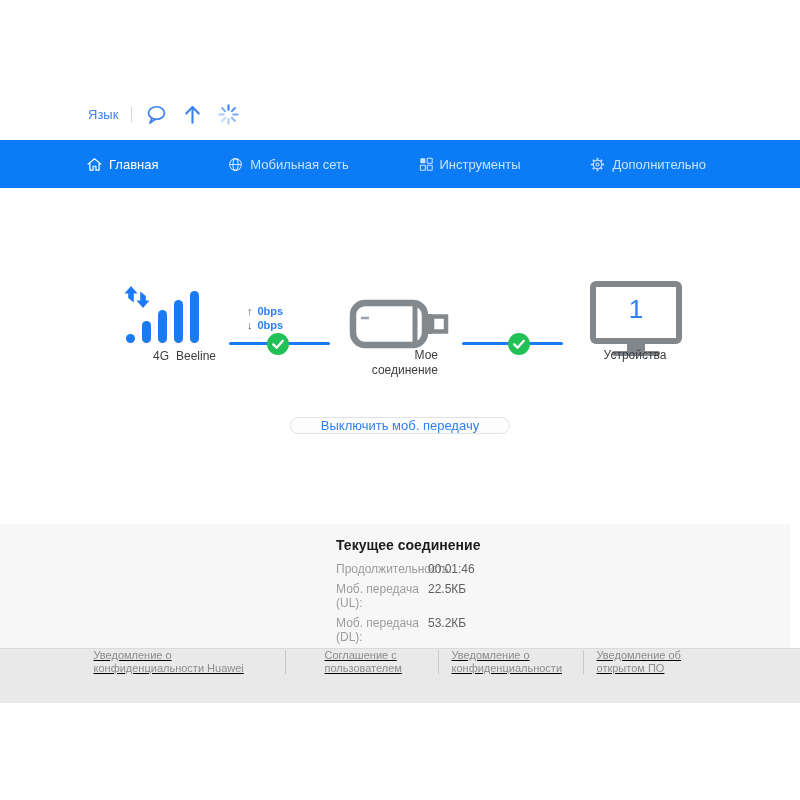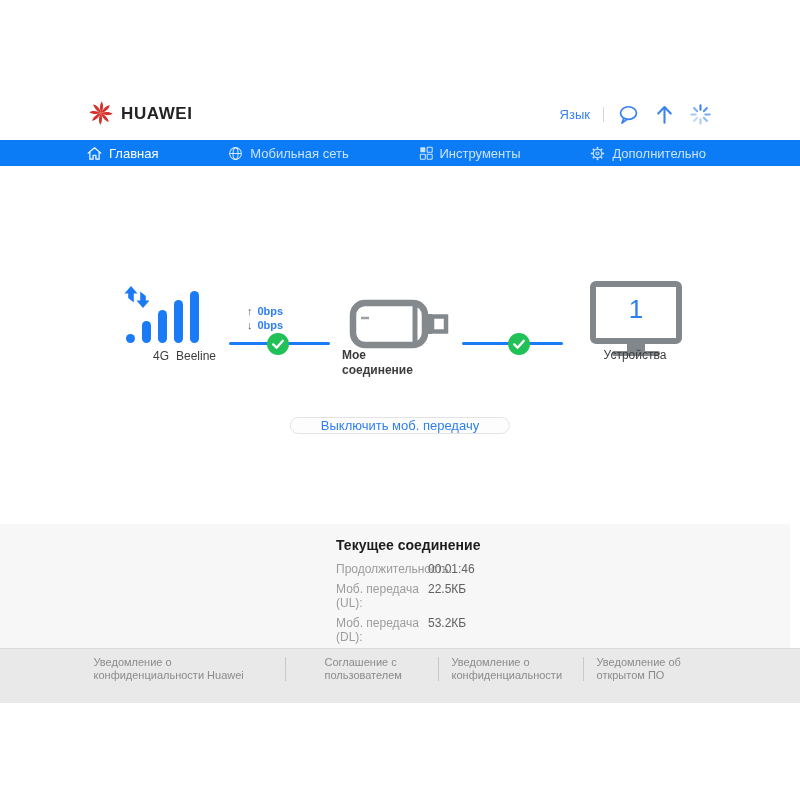--- a/index.html
+++ b/index.html
@@ -11,21 +11,21 @@
   .header { position:absolute; top:96px; left:88px; right:88px; height:36px;
     display:flex; align-items:center; justify-content:space-between; }
   .brand { display:flex; align-items:center; gap:7px; }
   .brand-text { font-size:17px; font-weight:bold; color:#232323; letter-spacing:.6px; }
   .header-controls { display:flex; align-items:center; gap:13px; }
   .lang { font-size:13px; color:#3b82f6; cursor:pointer; }
   .vdiv { width:1px; height:15px; background:#d6d6d6; }
   .hicon svg { display:block; }
 
   
-  .nav { position:absolute; top:140px; left:0; right:0; height:26px; background:#0b7cf5; }
+  .nav { position:absolute; top:140px; left:0; right:0; height:48px; background:#0b7cf5; }
   .nav-inner { height:100%; margin:0 94px 0 86px; display:flex;
     align-items:center; justify-content:space-between; }
   .nav-item { display:flex; align-items:center; gap:6px; font-size:13px;
     color:rgba(255,255,255,.78); cursor:pointer; }
   .nav-item.active { color:#ffffff; }
   .nav-item svg { display:block; }
 
   
   .abs { position:absolute; }
   .bars { left:126px; top:291px; width:78px; height:52px; display:flex;
@@ -33,22 +33,22 @@
   .bar { width:9px; background:#1b7af5; border-radius:4.5px; }
   .net-label { left:116px; top:349px; width:100px; text-align:right;
     font-size:12px; color:#3c3c3c; }
   .net-label .op { margin-left:7px; }
   .blue-line { height:3px; background:#1b7af5; border-radius:2px; top:342px; }
   .speed { left:247px; top:304px; font-size:11px; line-height:14px; }
   .speed .row { display:flex; gap:5px; align-items:center; }
   .speed .ar { color:#5c5c5c; font-size:11px; }
   .speed .val { color:#2e7ff0; font-weight:bold; }
   .check { top:333px; width:22px; height:22px; }
-  .dev-label { left:342px; top:348px; width:96px; text-align:left;
-    font-size:12px; line-height:15px; color:#3c3c3c;font-weight:bold; }
+  .dev-label { left:342px; top:348px; width:96px; text-align:right;
+    font-size:12px; line-height:15px; color:#3c3c3c; }
   .mon-label { left:587px; top:348px; width:96px; text-align:center;
     font-size:12px; color:#3c3c3c; }
   .dev-count { left:593px; top:294px; width:86px; text-align:center;
     font-size:26px; color:#2e7ff0; }
 
   
   .toggle-btn { position:absolute; top:417px; left:50%; transform:translateX(-50%);
     padding:0 30px; font-size:13px; color:#2e7ff0; background:#fdfdfd;
     border:1px solid #e3e3e3; border-radius:16px; cursor:pointer;
     font-family:"Liberation Sans", sans-serif; }
@@ -59,67 +59,34 @@
   .conn-inner { margin-left:336px; padding-top:13px; }
   .conn-title { font-size:14px; font-weight:bold; color:#1c1c1c; margin-bottom:9px; }
   .conn-row { display:flex; font-size:12px; margin-bottom:6px; }
   .conn-label { width:92px; color:#9c9c9c; }
   .conn-value { color:#606060; }
 
   
   .footer { position:absolute; top:648px; left:0; right:0; height:55px;
     background:#e9e9e9; border-top:1px solid #dadada; }
   .flinks { display:flex; justify-content:center; align-items:flex-start;
-    padding-top:7px; }
+    padding-top:0;text-decoration:underline; }
   .flink { font-size:11px; line-height:13px; color:#8b8b8b; cursor:pointer; }
   .flink.w1 { width:178px; } .flink.w2 { width:100px;margin-left:26px; }
   .flink.w3 { width:118px; } .flink.w4 { width:110px; }
   .fdiv { width:1px; height:24px; background:#c9c9c9; margin:1px 13px 0 13px; }
   .fbottom { display:flex; justify-content:center; align-items:center;
     margin-top:3px; font-size:11px; color:#8b8b8b; }
   .fbottom .fdiv2 { width:1px; height:12px; background:#c9c9c9; margin:0 12px; }
   .faq { cursor:pointer; }
 </style>
 </head>
 <body>
 
 <div class="header">
-  <div class="brand">
-    <span>
-      <svg width="26" height="26" viewBox="0 0 24 24">
-        <g fill="#d6322d">
-          <g transform="rotate(0 12 13)">
-              <path d="M12 13 C10.6 9.3 10.7 4.8 12.7 2.2 C14.5 4.8 14.3 9.6 12 13 Z"></path>
-            </g>
-          <g transform="rotate(45 12 13)">
-              <path d="M12 13 C10.6 9.3 10.7 4.8 12.7 2.2 C14.5 4.8 14.3 9.6 12 13 Z"></path>
-            </g>
-          <g transform="rotate(90 12 13)">
-              <path d="M12 13 C10.6 9.3 10.7 4.8 12.7 2.2 C14.5 4.8 14.3 9.6 12 13 Z"></path>
-            </g>
-          <g transform="rotate(135 12 13)">
-              <path d="M12 13 C10.6 9.3 10.7 4.8 12.7 2.2 C14.5 4.8 14.3 9.6 12 13 Z"></path>
-            </g>
-          <g transform="rotate(180 12 13)">
-              <path d="M12 13 C10.6 9.3 10.7 4.8 12.7 2.2 C14.5 4.8 14.3 9.6 12 13 Z"></path>
-            </g>
-          <g transform="rotate(225 12 13)">
-              <path d="M12 13 C10.6 9.3 10.7 4.8 12.7 2.2 C14.5 4.8 14.3 9.6 12 13 Z"></path>
-            </g>
-          <g transform="rotate(270 12 13)">
-              <path d="M12 13 C10.6 9.3 10.7 4.8 12.7 2.2 C14.5 4.8 14.3 9.6 12 13 Z"></path>
-            </g>
-          <g transform="rotate(315 12 13)">
-              <path d="M12 13 C10.6 9.3 10.7 4.8 12.7 2.2 C14.5 4.8 14.3 9.6 12 13 Z"></path>
-            </g>
-        </g>
-      </svg>
-    </span>
-    <span class="brand-text">HUAWEI</span>
-  </div>
   <div class="header-controls">
     <span class="lang">Язык</span>
     <span class="vdiv"></span>
     <span class="hicon">
       <svg width="23" height="23" viewBox="0 0 24 24" fill="none" stroke="#3b82f0" stroke-width="1.8" stroke-linecap="round" stroke-linejoin="round">
         <ellipse cx="12" cy="10.5" rx="8.3" ry="6.6"></ellipse>
         <path d="M7 16.2 L5.2 21 L10.6 17"></path>
       </svg>
     </span>
     <span class="hicon">

